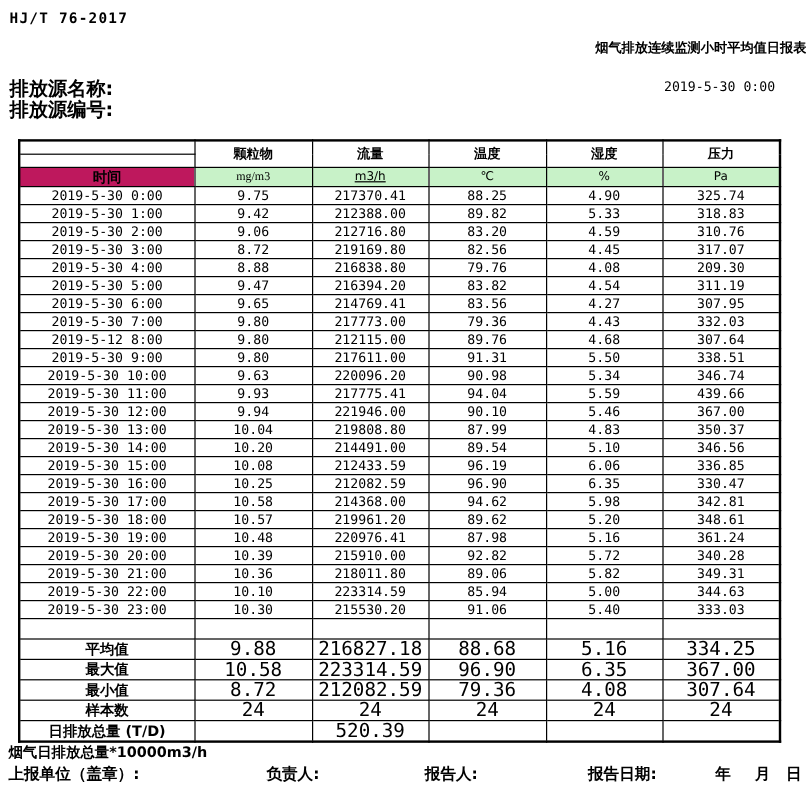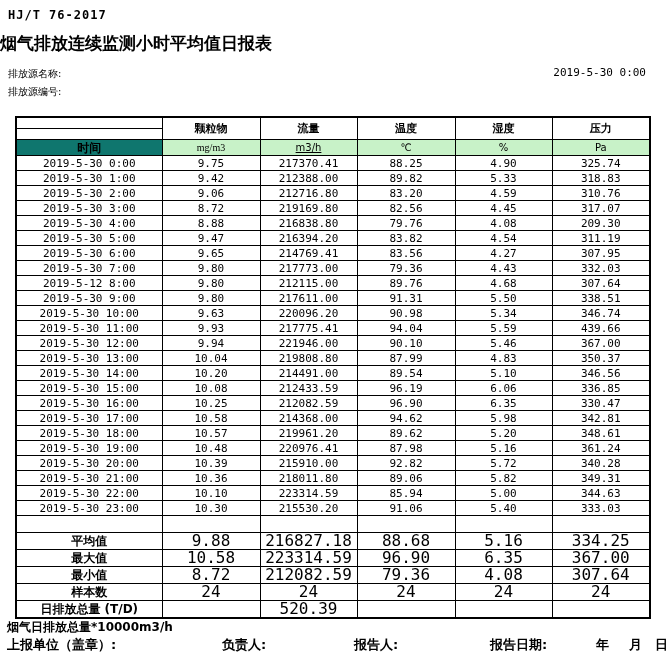--- a/index.html
+++ b/index.html
@@ -7,24 +7,24 @@
     width:672px;height:656px;position:relative;overflow:hidden;
     font-family:"DejaVu Sans","Liberation Sans",sans-serif;color:#000;
   }
   .std{
     position:absolute;left:8px;top:8px;
     font-weight:bold;font-size:12px;letter-spacing:1px;
     font-family:"DejaVu Sans Mono","Liberation Mono",monospace;
   }
   .title{
     position:absolute;left:0;top:32px;width:100%;
-    text-align:left;font-weight:bold;font-size:17px;
+    text-align:right;font-weight:bold;font-size:11px;
   }
   .meta{position:absolute;left:8px;top:65px;width:656px;}
-  .meta .lbl{font-weight:normal;font-size:10px;line-height:18px;}
+  .meta .lbl{font-weight:bold;font-size:16px;line-height:18px;}
   .datetime{
     position:absolute;right:18px;top:1px;font-size:11px;font-weight:normal;
     font-family:"DejaVu Sans Mono","Liberation Mono",monospace;
   }
   table.report{
     position:absolute;left:15px;top:116px;
     border-collapse:collapse;table-layout:fixed;width:636px;
     border:2px solid #000;
   }
   table.report td{
@@ -81,21 +81,21 @@
       <td class="colhead" rowspan="2">颗粒物</td>
       <td class="colhead" rowspan="2">流量</td>
       <td class="colhead" rowspan="2">温度</td>
       <td class="colhead" rowspan="2">湿度</td>
       <td class="colhead" rowspan="2">压力</td>
     </tr>
     <tr class="h2">
       <td></td>
     </tr>
     <tr class="unitsrow">
-      <td class="timehead" style="background: #0f766e;">时间</td>
+      <td class="timehead" style="background: #be185d;">时间</td>
       <td style="background: rgb(200, 242, 200); font-family: Liberation Serif, serif;">mg/m3</td>
       <td style="background: rgb(200, 242, 200); text-decoration: underline;">m3/h</td>
       <td style="background: rgb(200, 242, 200);">℃</td>
       <td style="background: rgb(200, 242, 200);">%</td>
       <td style="background: rgb(200, 242, 200);">Pa</td>
     </tr>
   </tbody>
   <tbody id="table-body">
       <tr class="datarow">
         <td class="">2019-5-30 0:00</td>

